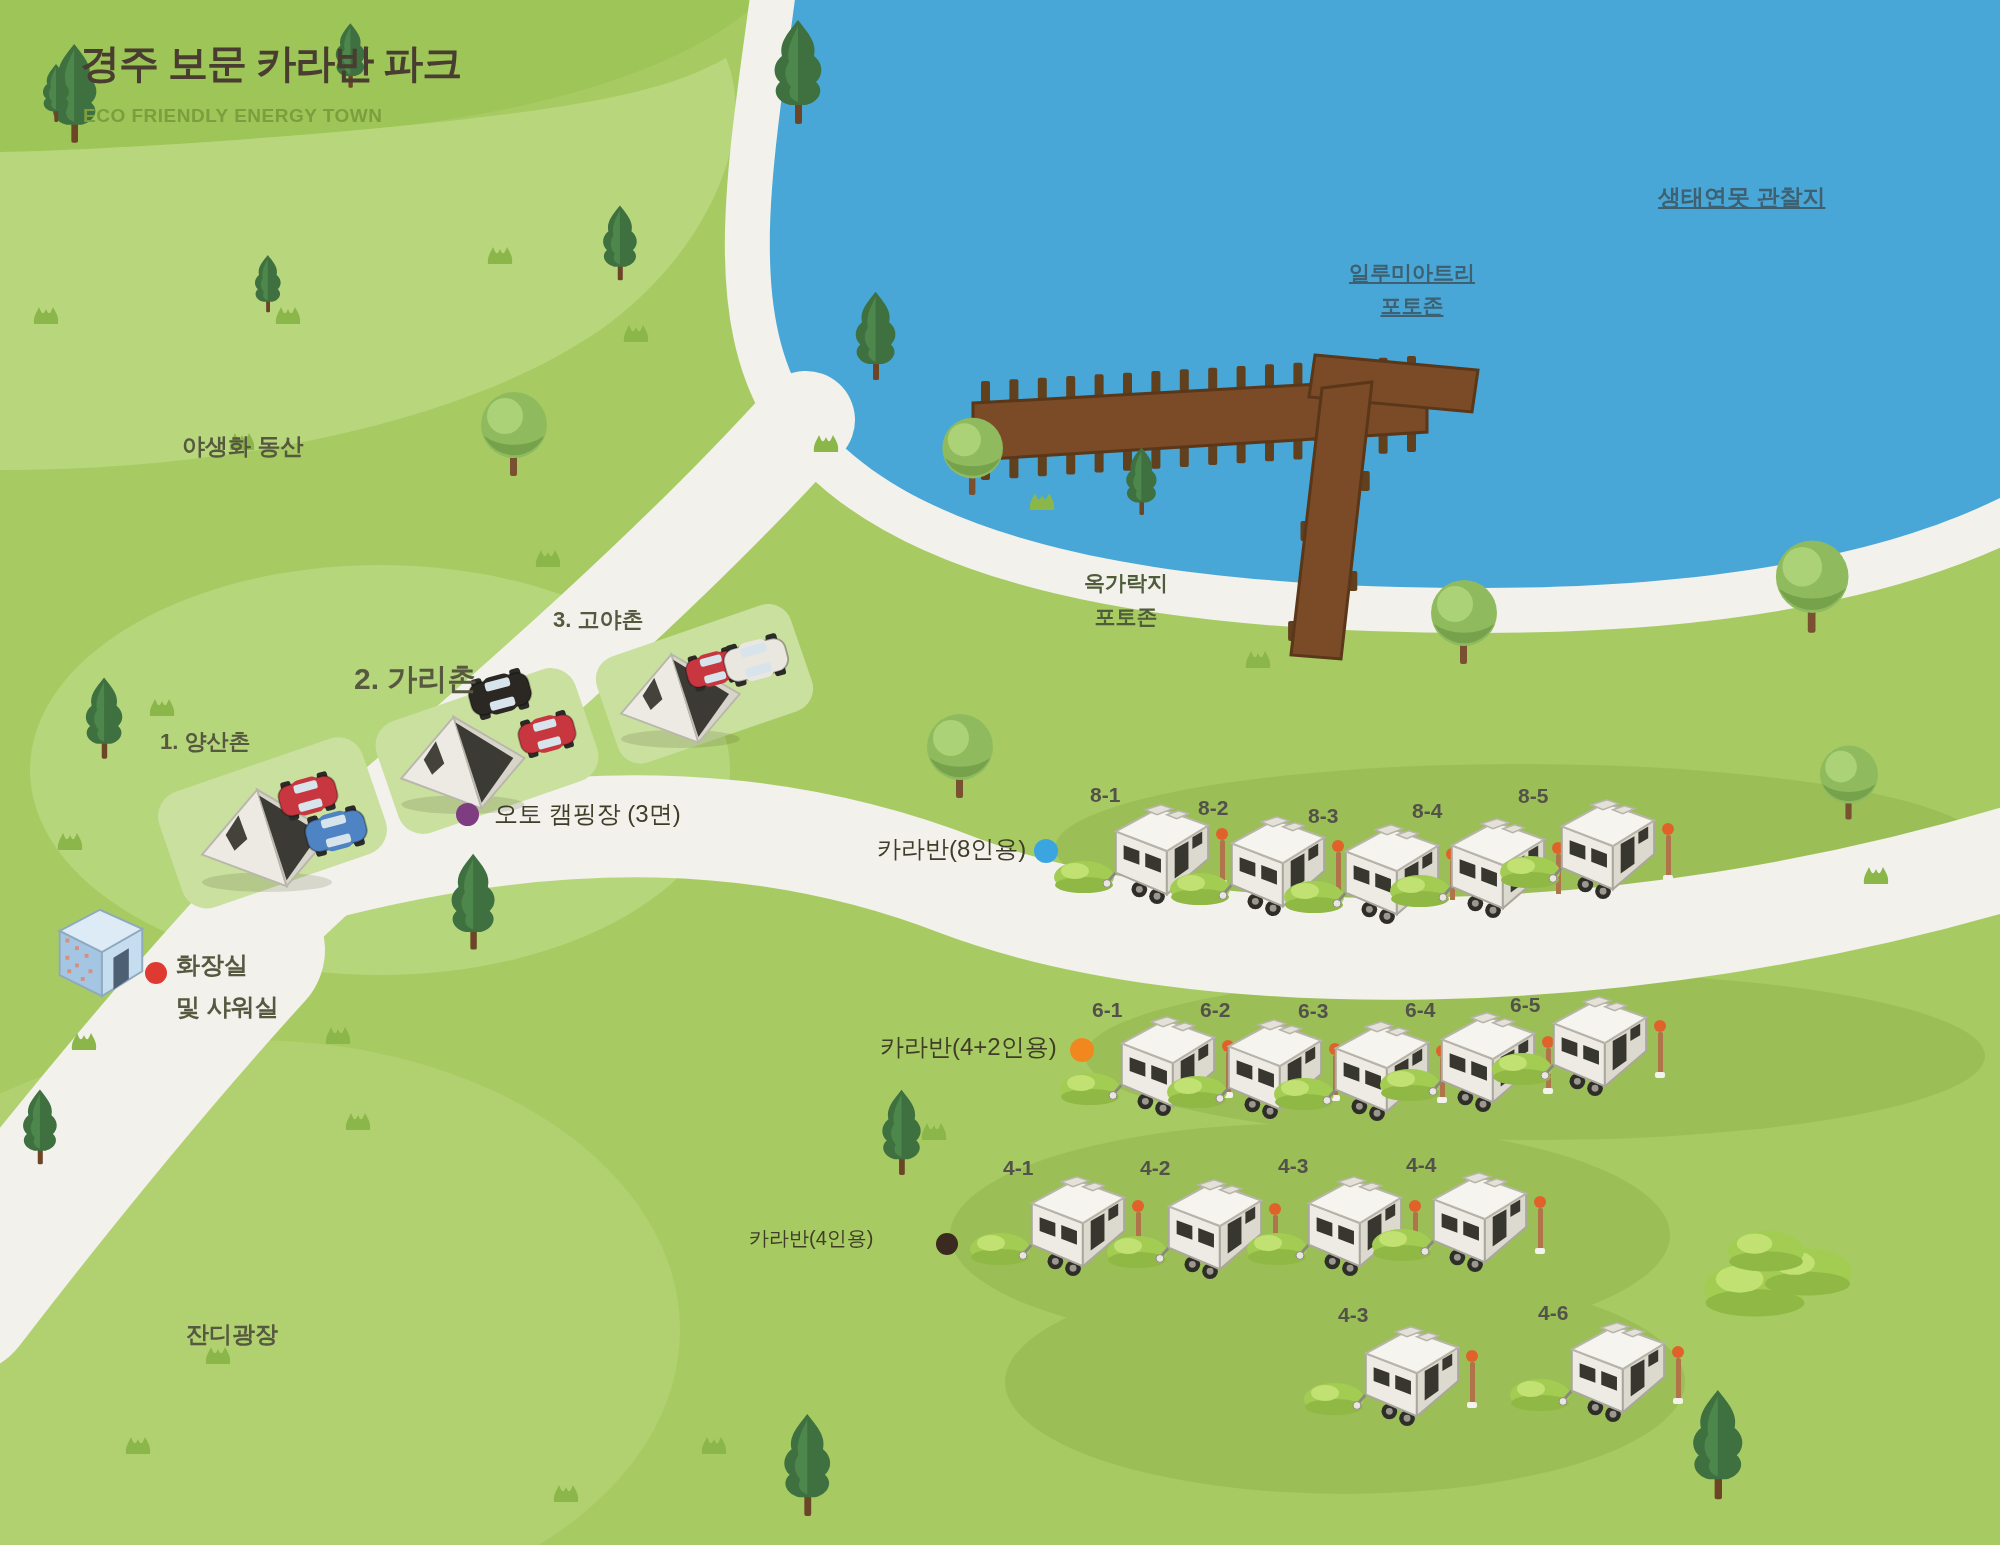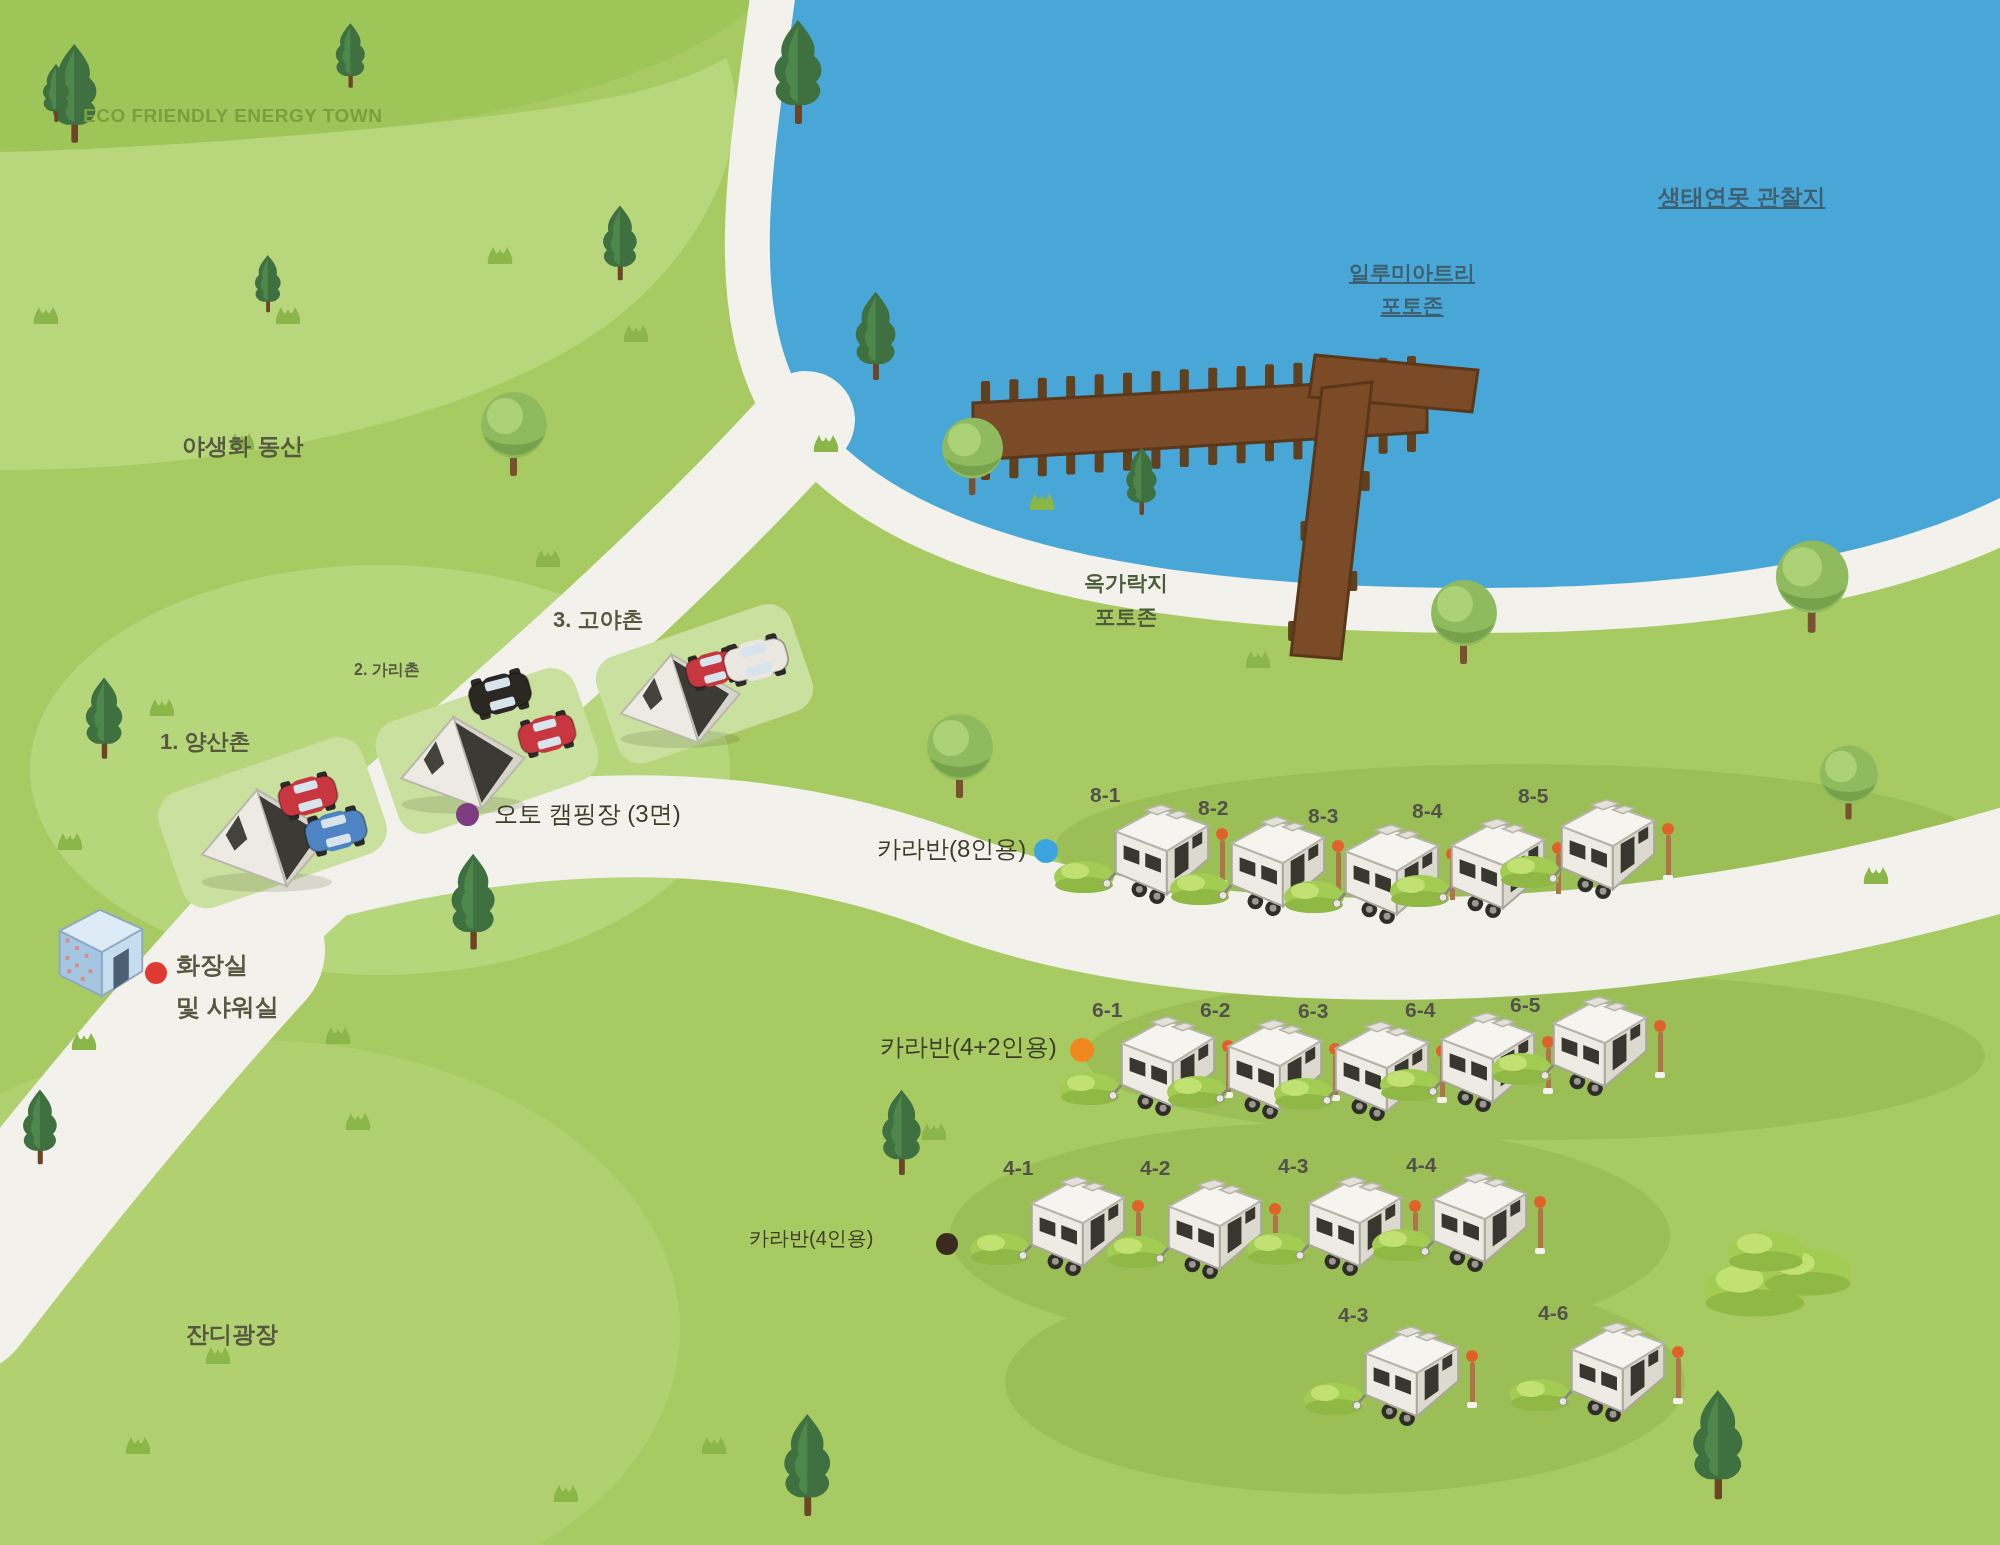--- a/index.html
+++ b/index.html
@@ -316,37 +316,38 @@
         <use href="#sym-tuft" x="916" y="1120" width="36" height="22"></use>
         <use href="#sym-tuft" x="696" y="1434" width="36" height="22"></use>
         <use href="#sym-tuft" x="1858" y="864" width="36" height="22"></use>
         <use href="#sym-tuft" x="1240" y="648" width="36" height="22"></use>
       </g>
 </svg>
 
 <svg style="position:absolute;left:36px;top:40px;width:40px;height:106px">
   <use href="#sym-poplar" width="40" height="106"></use>
 </svg>
+<div class="title-main">경주 보문 카라반 파크</div>
 <div class="title-sub">ECO FRIENDLY ENERGY TOWN</div>
 
 <div class="lbl" style="left:182px;top:432px;font-size:23px">야생화 동산</div>
 <div class="lbl lake" style="left:1658px;top:183px;font-size:23px">생태연못 관찰지</div>
 
 <div class="lbl lake center" style="left:1332px;top:257px;width:160px;font-size:21px;line-height:1.55">
   <div>일루미아트리</div>
   <div>포토존</div>
 </div>
 
 <div class="lbl center" style="left:1058px;top:566px;width:136px;font-size:21px;line-height:1.6;color:#4f5c39">
   <div>옥가락지</div>
   <div>포토존</div>
 </div>
 
 <div class="lbl" style="left:160px;top:728px;font-size:22px">1. 양산촌</div>
-<div class="lbl" style="left:354px;top:660px;font-size:16px">2. 가리촌</div>
+<div class="lbl" style="left:354px;top:660px;font-size:30px">2. 가리촌</div>
 <div class="lbl" style="left:553px;top:606px;font-size:22px">3. 고야촌</div>
 
 <span class="dot" style="left: 456px; top: 803px; width: 23px; height: 23px; background: rgb(126, 61, 128);"></span>
 <div class="lbl big" style="left:494px;top:799px;font-size:24px">오토 캠핑장 (3면)</div>
 
 <span class="dot" style="left: 145px; top: 962px; width: 22px; height: 22px; background: rgb(223, 58, 49);"></span>
 <div class="lbl" style="left:176px;top:944px;font-size:24px;line-height:1.75">
   <div>화장실</div>
   <div>및 샤워실</div>
 </div>

